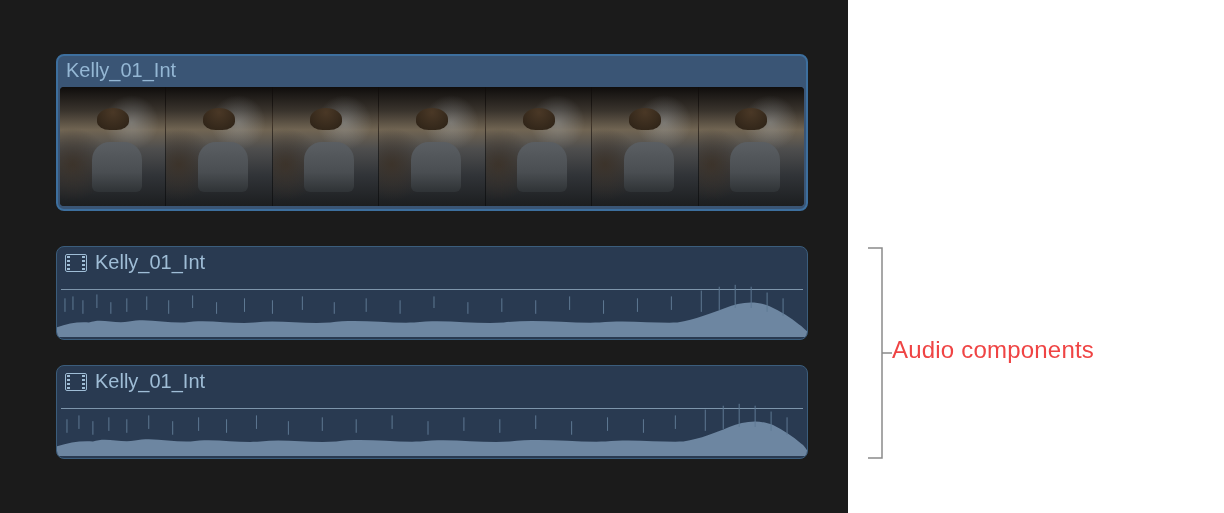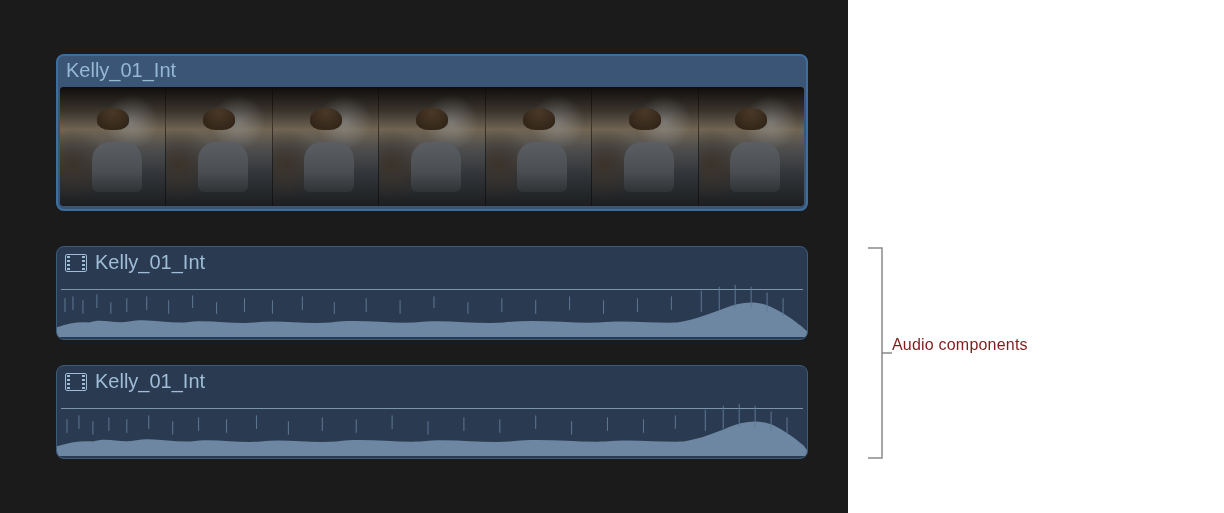--- a/index.html
+++ b/index.html
@@ -25,21 +25,21 @@
   .film-icon::before,.film-icon::after{content:"";position:absolute;top:1px;bottom:1px;width:3px;background:repeating-linear-gradient(180deg,#9fbdd6 0 2px,transparent 2px 4px)}
   .film-icon::before{left:1px}.film-icon::after{right:1px}
   .wave-area{position:absolute;left:0;right:0;top:32px;bottom:2px}
   .wave-area .level-line{position:absolute;left:4px;right:4px;top:18%;height:1px;background:#7d95ab}
   .wave-area svg{position:absolute;left:0;bottom:0;width:100%;height:100%}
   .wave-low{fill:#6d86a1}
   .wave-spikes{stroke:#5f7994;stroke-width:1}
   .annotation-area{position:absolute;left:862px;top:0;width:362px;height:513px;background:#fff}
   .bracket{position:absolute;left:6px;top:247px;width:18px;height:212px}
   .bracket svg{overflow:visible}
-  .annotation-text{position:absolute;left:30px;top:336px;font-size:16px;color:#7f1d1d;letter-spacing:.2px}
+  .annotation-text{position:absolute;left:30px;top:336px;font-size:24px;color:#ef4444;letter-spacing:.2px}
 </style>
 </head>
 <body>
 
 <div class="timeline-area">
 
   <div class="clip video-clip">
     <div class="title">Kelly_01_Int</div>
     <div class="thumbs">
       <div class="thumb">

